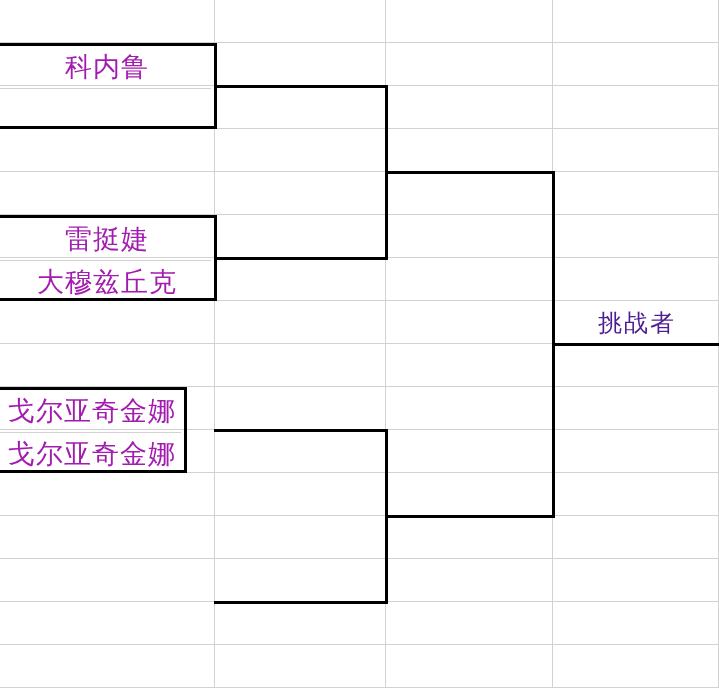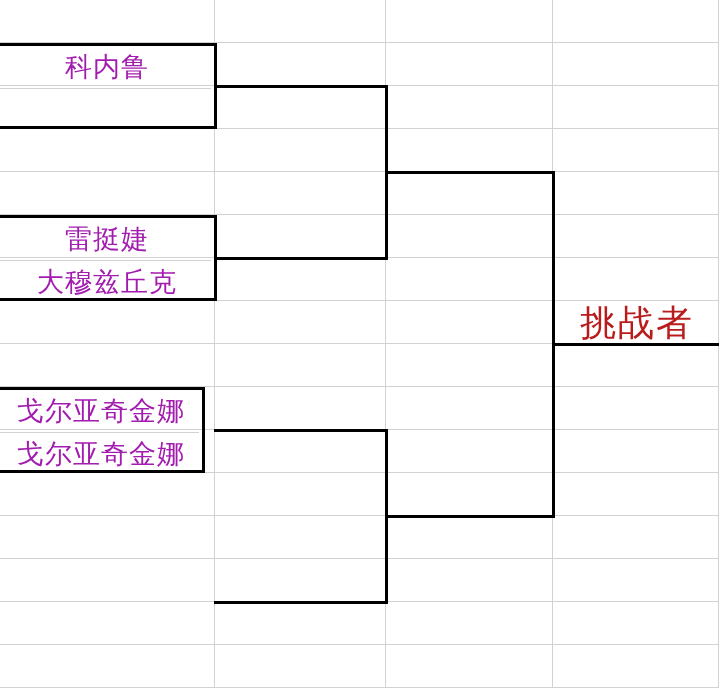--- a/index.html
+++ b/index.html
@@ -58,23 +58,23 @@
   .conn-v{
     position:absolute;width:3px;background:#000000;
   }
 
   
   .final-slot{
     position:absolute;
     display:flex;
     align-items:center;
     justify-content:center;
-    font-size:36px;
+    font-size:24px;
     line-height:1;
-    color:#b91c1c;
+    color:#4c1d95;
     letter-spacing:2px;
     white-space:nowrap;
   }
   .final-underline{
     position:absolute;height:3px;background:#000000;
   }
 </style>
 </head>
 <body>
 
@@ -106,21 +106,21 @@
     <div class="slot upper">科内鲁</div>
     <div class="slot-divider"></div>
   </div>
 
   <div class="match-box" style="left:0px;top:215px;width:217px;height:86px">
     <div class="slot upper">雷挺婕</div>
     <div class="slot-divider"></div>
     <div class="slot lower">大穆兹丘克</div>
   </div>
 
-  <div class="match-box" style="left:0px;top:387px;width:205px;height:86px">
+  <div class="match-box" style="left:0px;top:387px;width:187px;height:86px">
     <div class="slot upper">戈尔亚奇金娜</div>
     <div class="slot-divider"></div>
     <div class="slot lower">戈尔亚奇金娜</div>
   </div>
 
 
   <div class="conn-h" style="left:214px;top:85px;width:174px"></div>
   <div class="conn-h" style="left:214px;top:257px;width:174px"></div>
   <div class="conn-v" style="left:385px;top:85px;height:175px"></div>
   <div class="conn-h" style="left:385px;top:171px;width:170px"></div>

